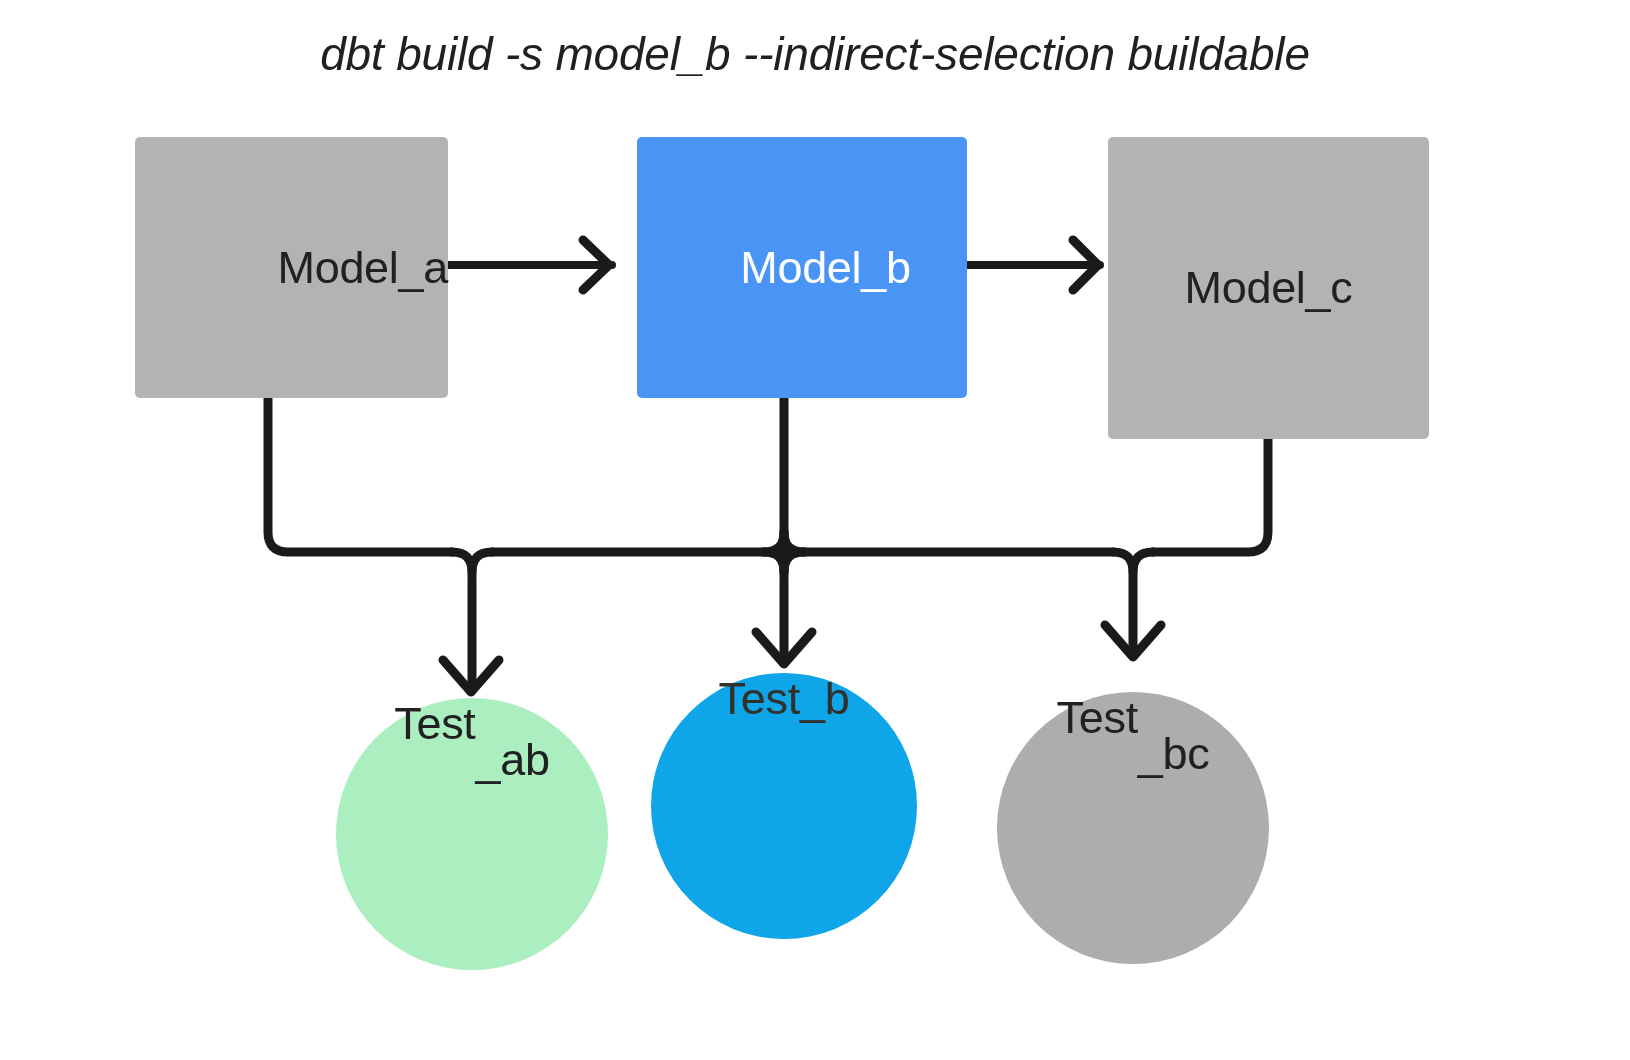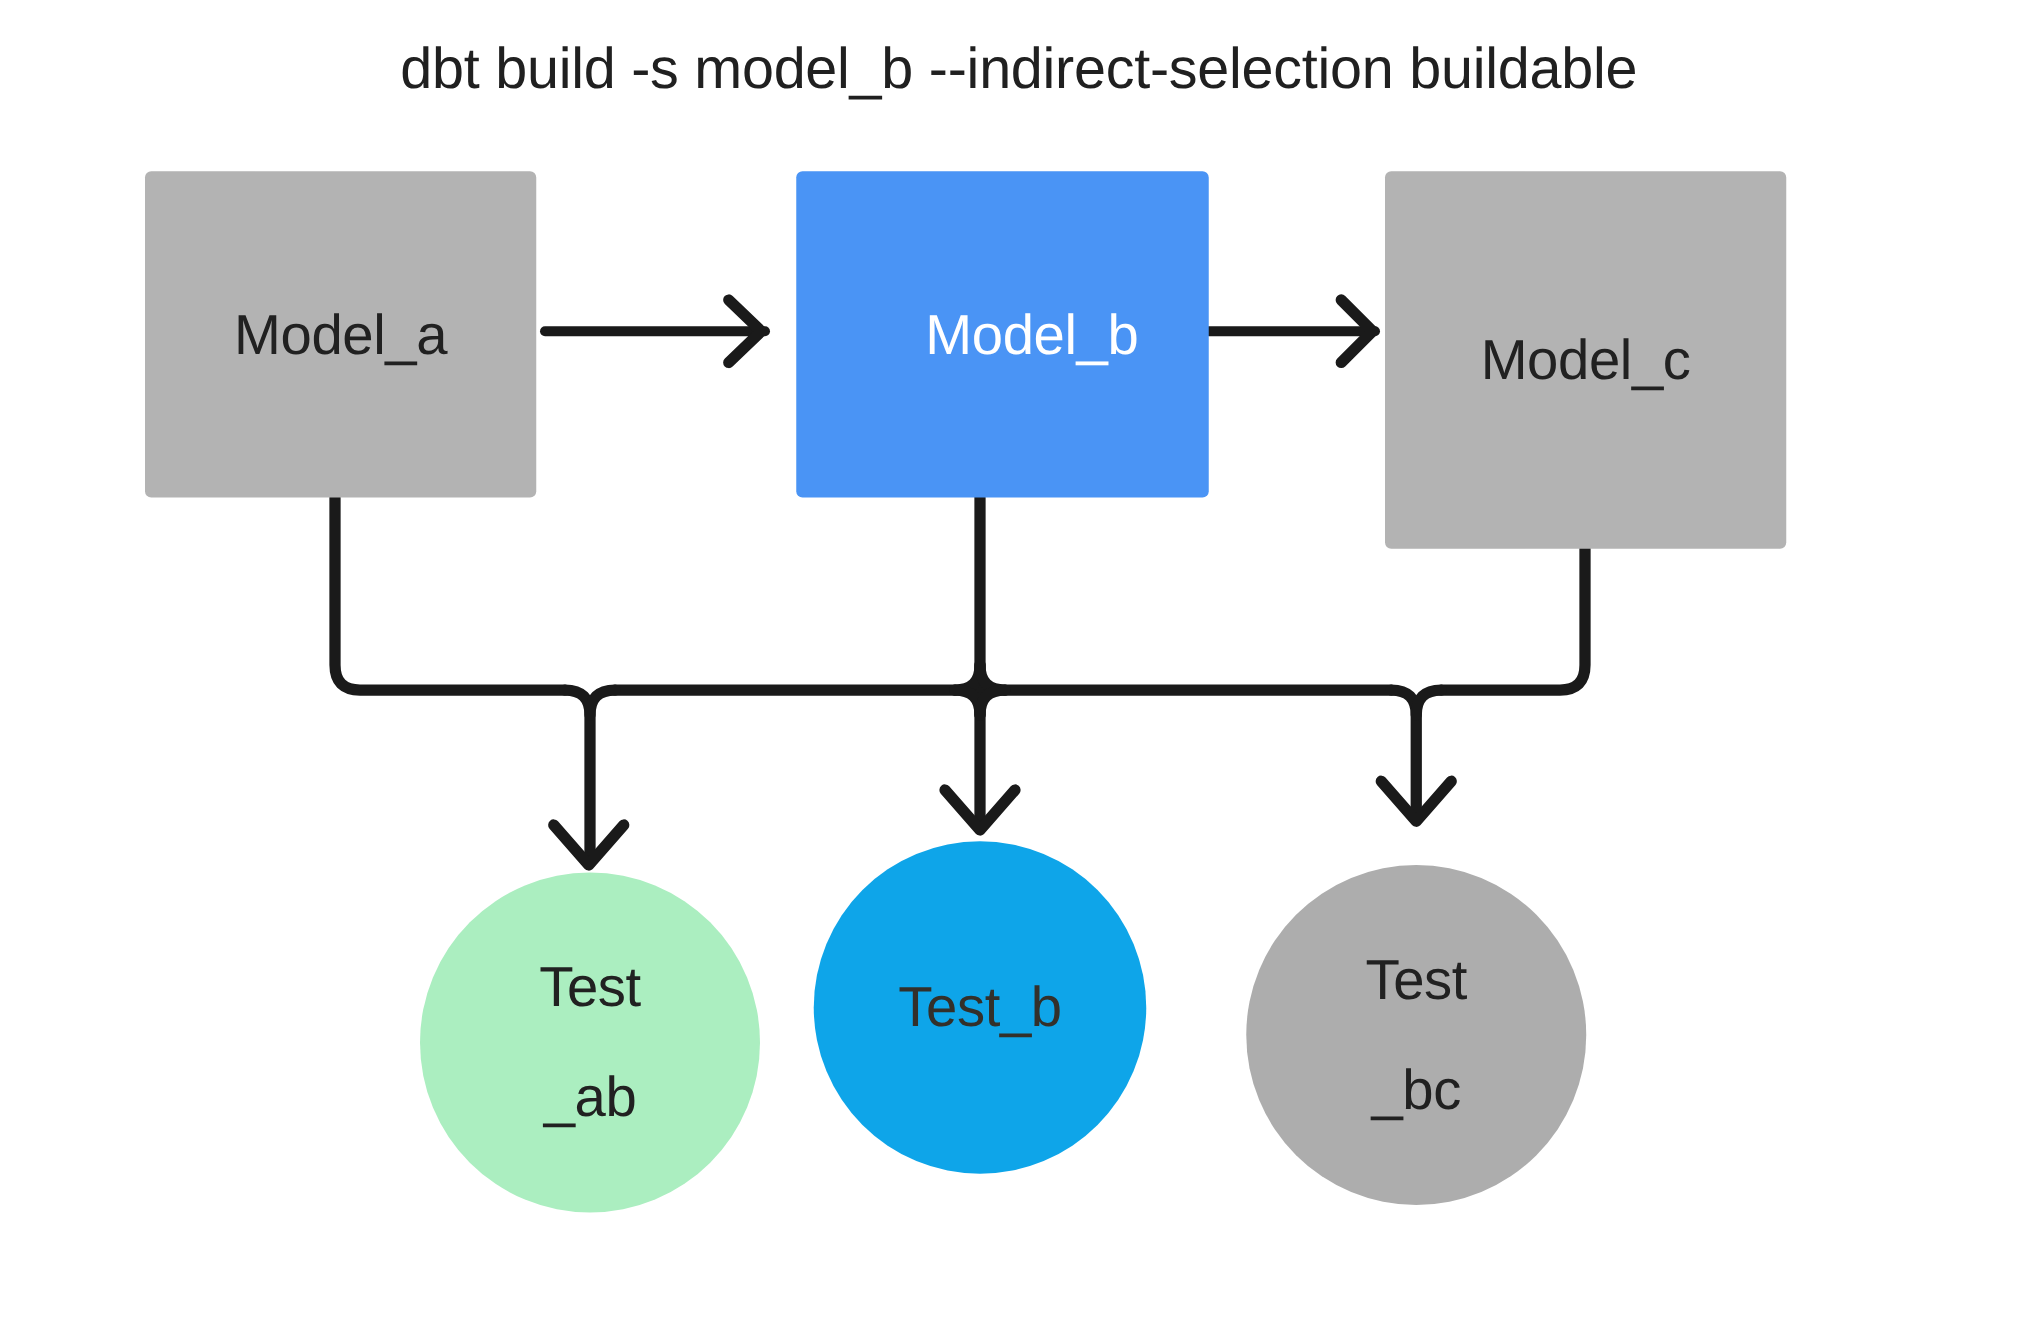--- a/index.html
+++ b/index.html
@@ -27,37 +27,38 @@
   .title {
     position: absolute;
     left: 0;
     top: 27px;
     width: 1630px;
     text-align: center;
     font-size: 46px;
     color: #202020;
     letter-spacing: -0.2px;
     white-space: nowrap;
+    font-style: italic;
   }
   .node-box {
     position: absolute;
     border-radius: 5px;
     display: flex;
     align-items: center;
     justify-content: center;
     font-size: 45px;
     letter-spacing: -0.3px;
     box-sizing: border-box;
   }
   .node-circle {
     position: absolute;
     border-radius: 50%;
     display: flex;
-    flex-direction: column;
-    align-items: center;
+    flex-direction: row;
+    align-items: flex-start;
     justify-content: center;
     font-size: 45px;
     letter-spacing: -0.3px;
     box-sizing: border-box;
   }
   .node-circle .line2 {
     margin-top: 36px;
   }
 </style>
 </head>
@@ -113,21 +114,21 @@
 
       <g>
         <path d="M 1113 552 Q 1133 552 1133 572 L 1133 655"></path>
         <path d="M 1153 552 Q 1133 552 1133 572"></path>
         <path d="M 1105 625 L 1133 657 L 1161 625"></path>
       </g>
 
     </g>
   </svg>
 
-  <div class="node-box" style="left:116px; top:137px; width:313px; height:261px; background:#b3b3b3; color:#212121;">
+  <div class="node-box" style="left:135px; top:137px; width:313px; height:261px; background:#b3b3b3; color:#212121;justify-content:flex-end;">
     <span>Model_a</span>
   </div>
 
   <div class="node-box" style="left:637px; top:137px; width:330px; height:261px; background:#4a94f5; color:#ffffff;padding-left:47px;">
     <span>Model_b</span>
   </div>
 
   <div class="node-box" style="left:1108px; top:137px; width:321px; height:302px; background:#b3b3b3; color:#212121;">
     <span>Model_c</span>
   </div>

